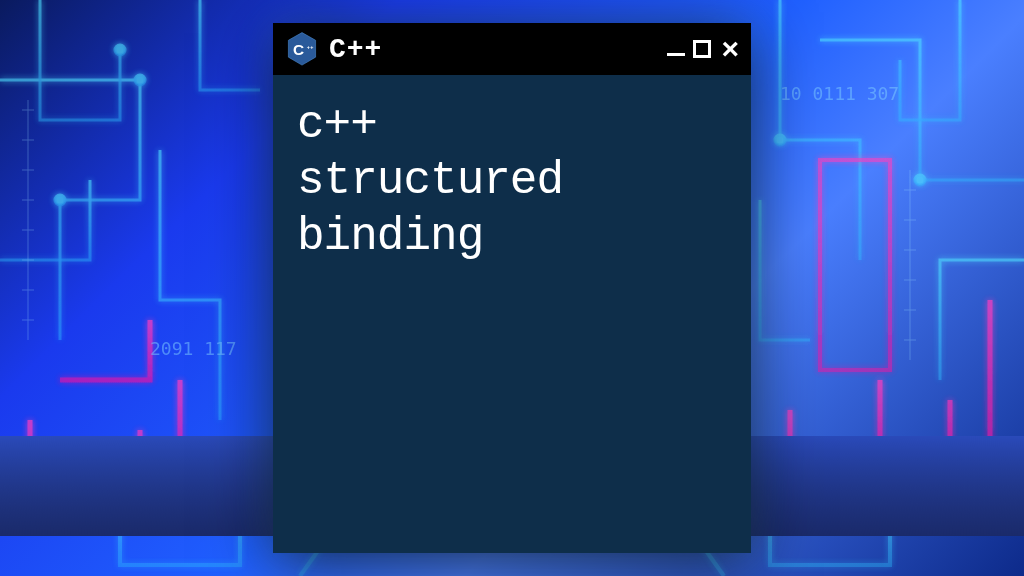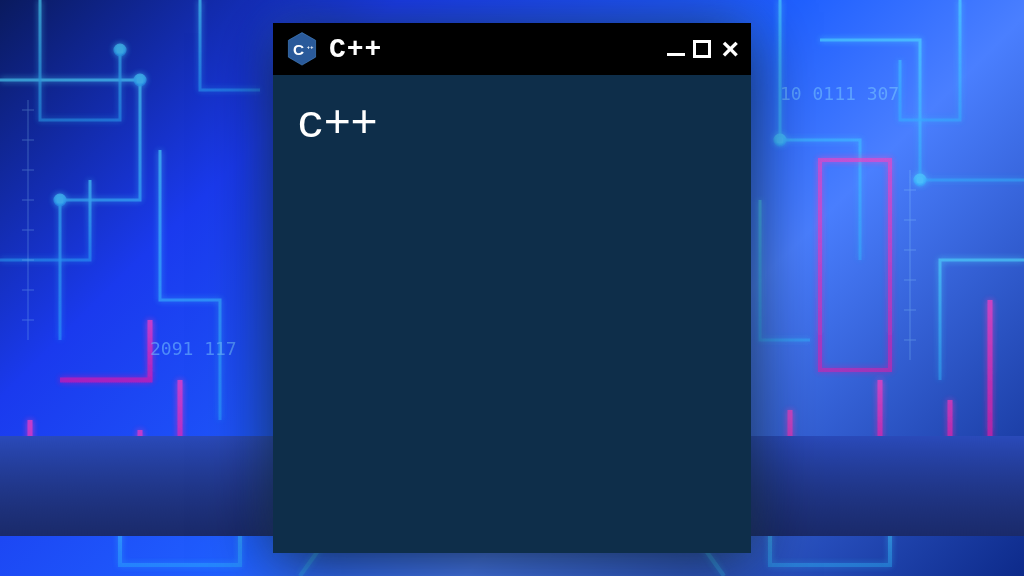--- a/index.html
+++ b/index.html
@@ -224,15 +224,17 @@
     <span class="title">C++</span>
     <div class="window-controls">
       <div class="minimize-icon"></div>
       <div class="maximize-icon"></div>
       <div class="close-icon">×</div>
     </div>
   </div>
   <div class="window-body">
     <div class="body-text">
       <div>c++</div>
+      <div>structured</div>
+      <div>binding</div>
     </div>
   </div>
 </div>
 
 </body></html>

